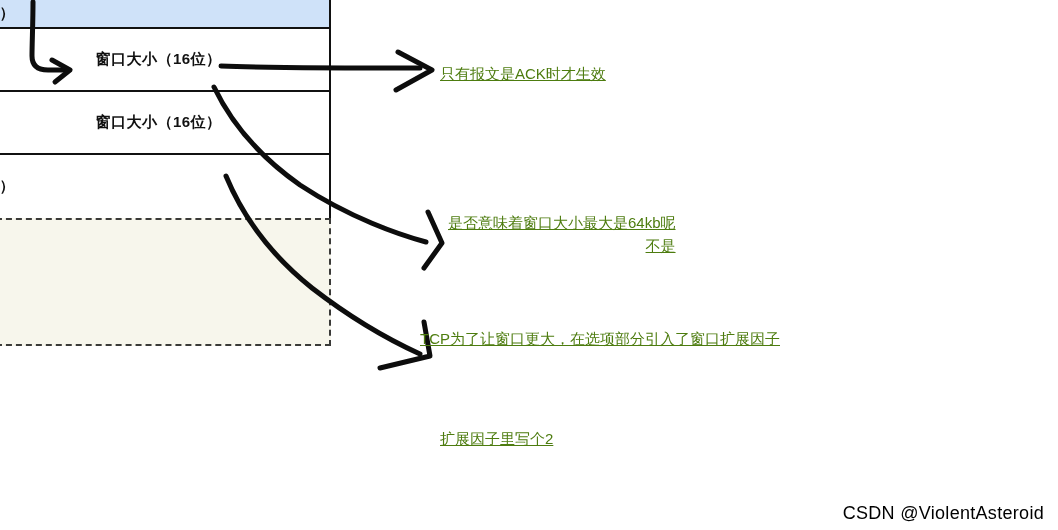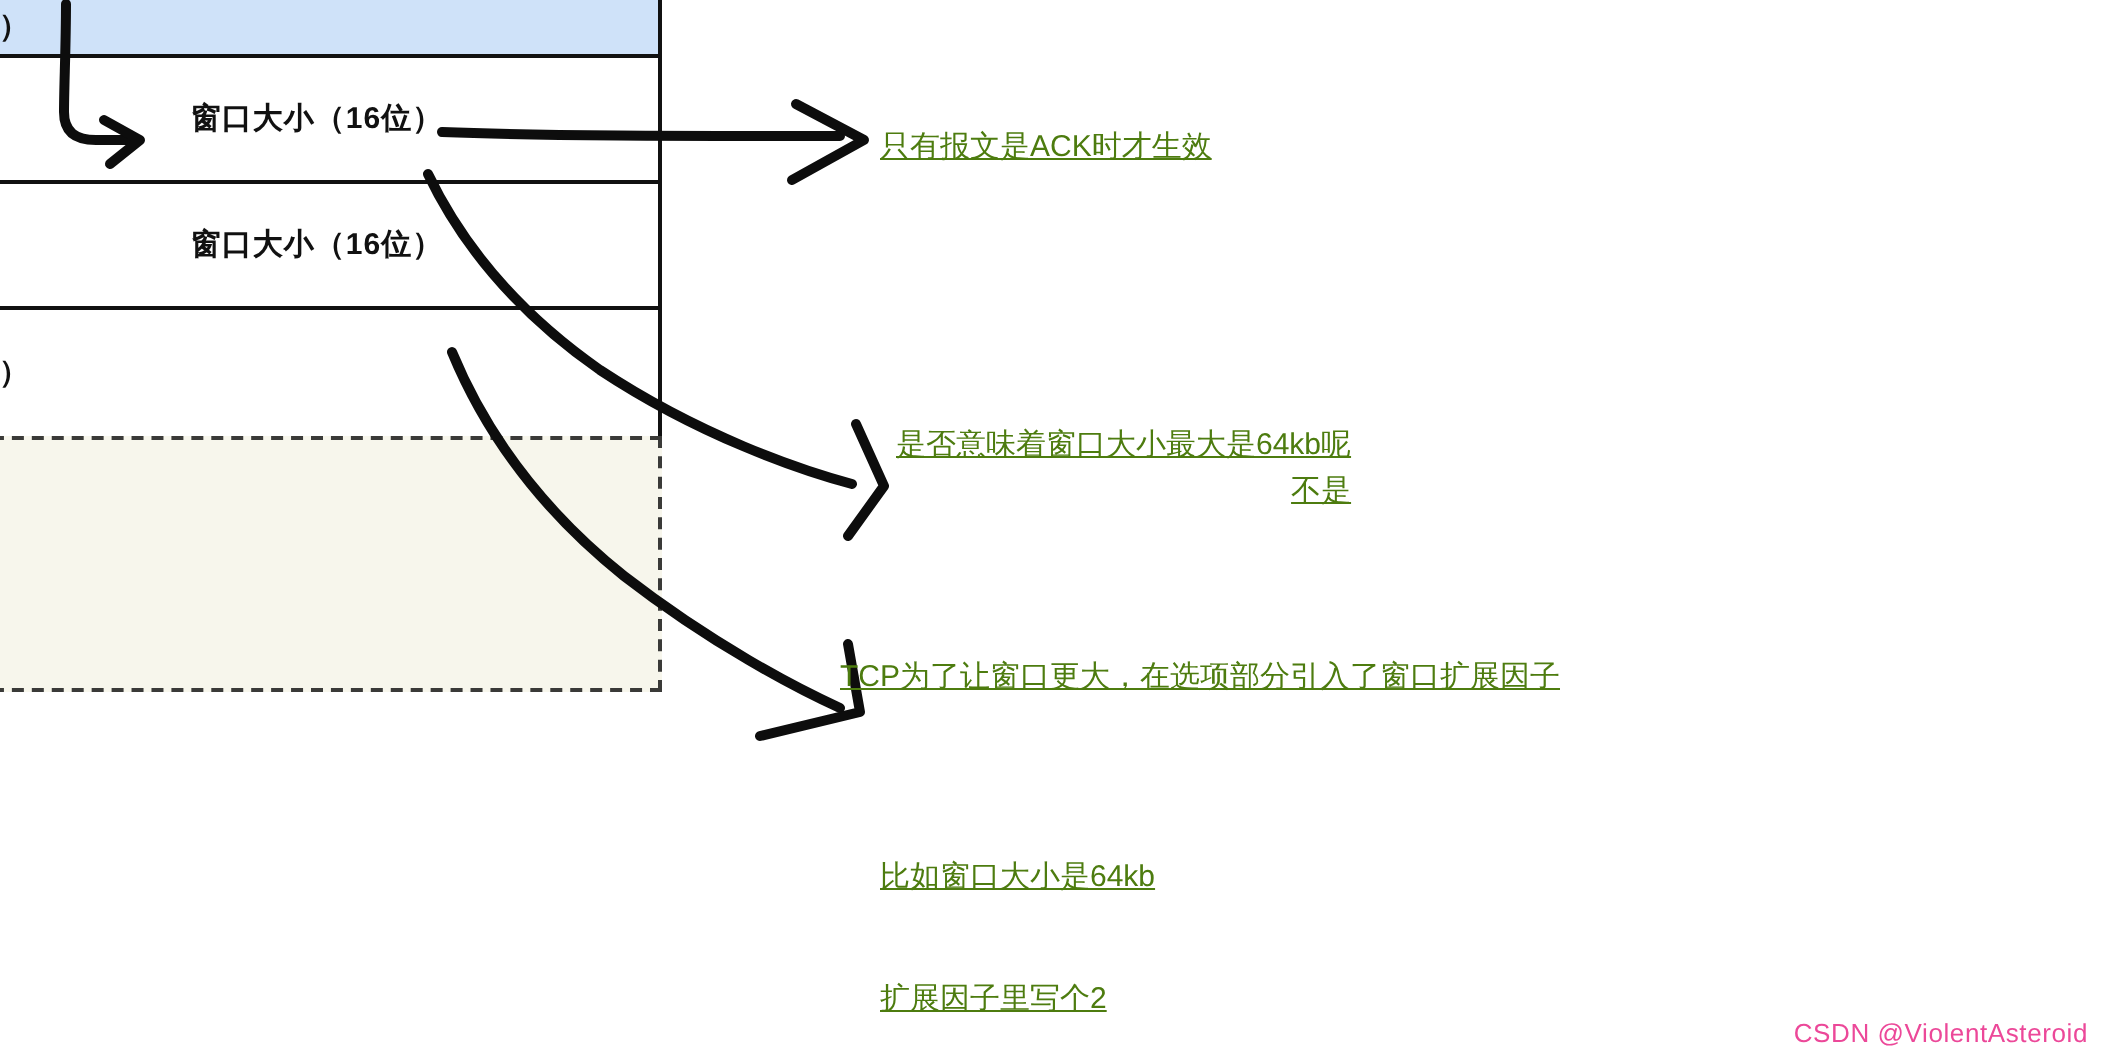--- a/index.html
+++ b/index.html
@@ -105,22 +105,22 @@
   #annotation-question { left: 448px; top: 211px; text-align: right; }
   #annotation-scale    { left: 420px; top: 327px; }
   #annotation-example  { left: 440px; top: 404px; }
   #annotation-example .example-line { display: block; margin-bottom: 14px; }
 
   
   #csdn-watermark {
     position: absolute;
     right: 14px;
     bottom: 6px;
-    font-size: 13px;
-    color: #ec4899;
+    font-size: 18px;
+    color: #000000;
     letter-spacing: 0.3px;
   }
 </style>
 </head>
 <body>
 
 <div id="tcp-header-diagram">
 
   <div class="hdr-row blue-band clipped-left" style="top:0px; height:29px;">
     <span class="row-label">位）</span>
@@ -161,18 +161,17 @@
 </svg>
 
 <div class="annotation" id="annotation-ack">只有报文是ACK时才生效</div>
 
 <div class="annotation" id="annotation-question">是否意味着窗口大小最大是64kb呢
 不是</div>
 
 <div class="annotation" id="annotation-scale">TCP为了让窗口更大，在选项部分引入了窗口扩展因子</div>
 
 <div class="annotation" id="annotation-example">
-  <span class="example-line">比如窗口大小是64kb</span>
   <span class="example-line">扩展因子里写个2</span>
   
 </div>
 
 <div id="csdn-watermark">CSDN @ViolentAsteroid</div>
 
 </body></html>

